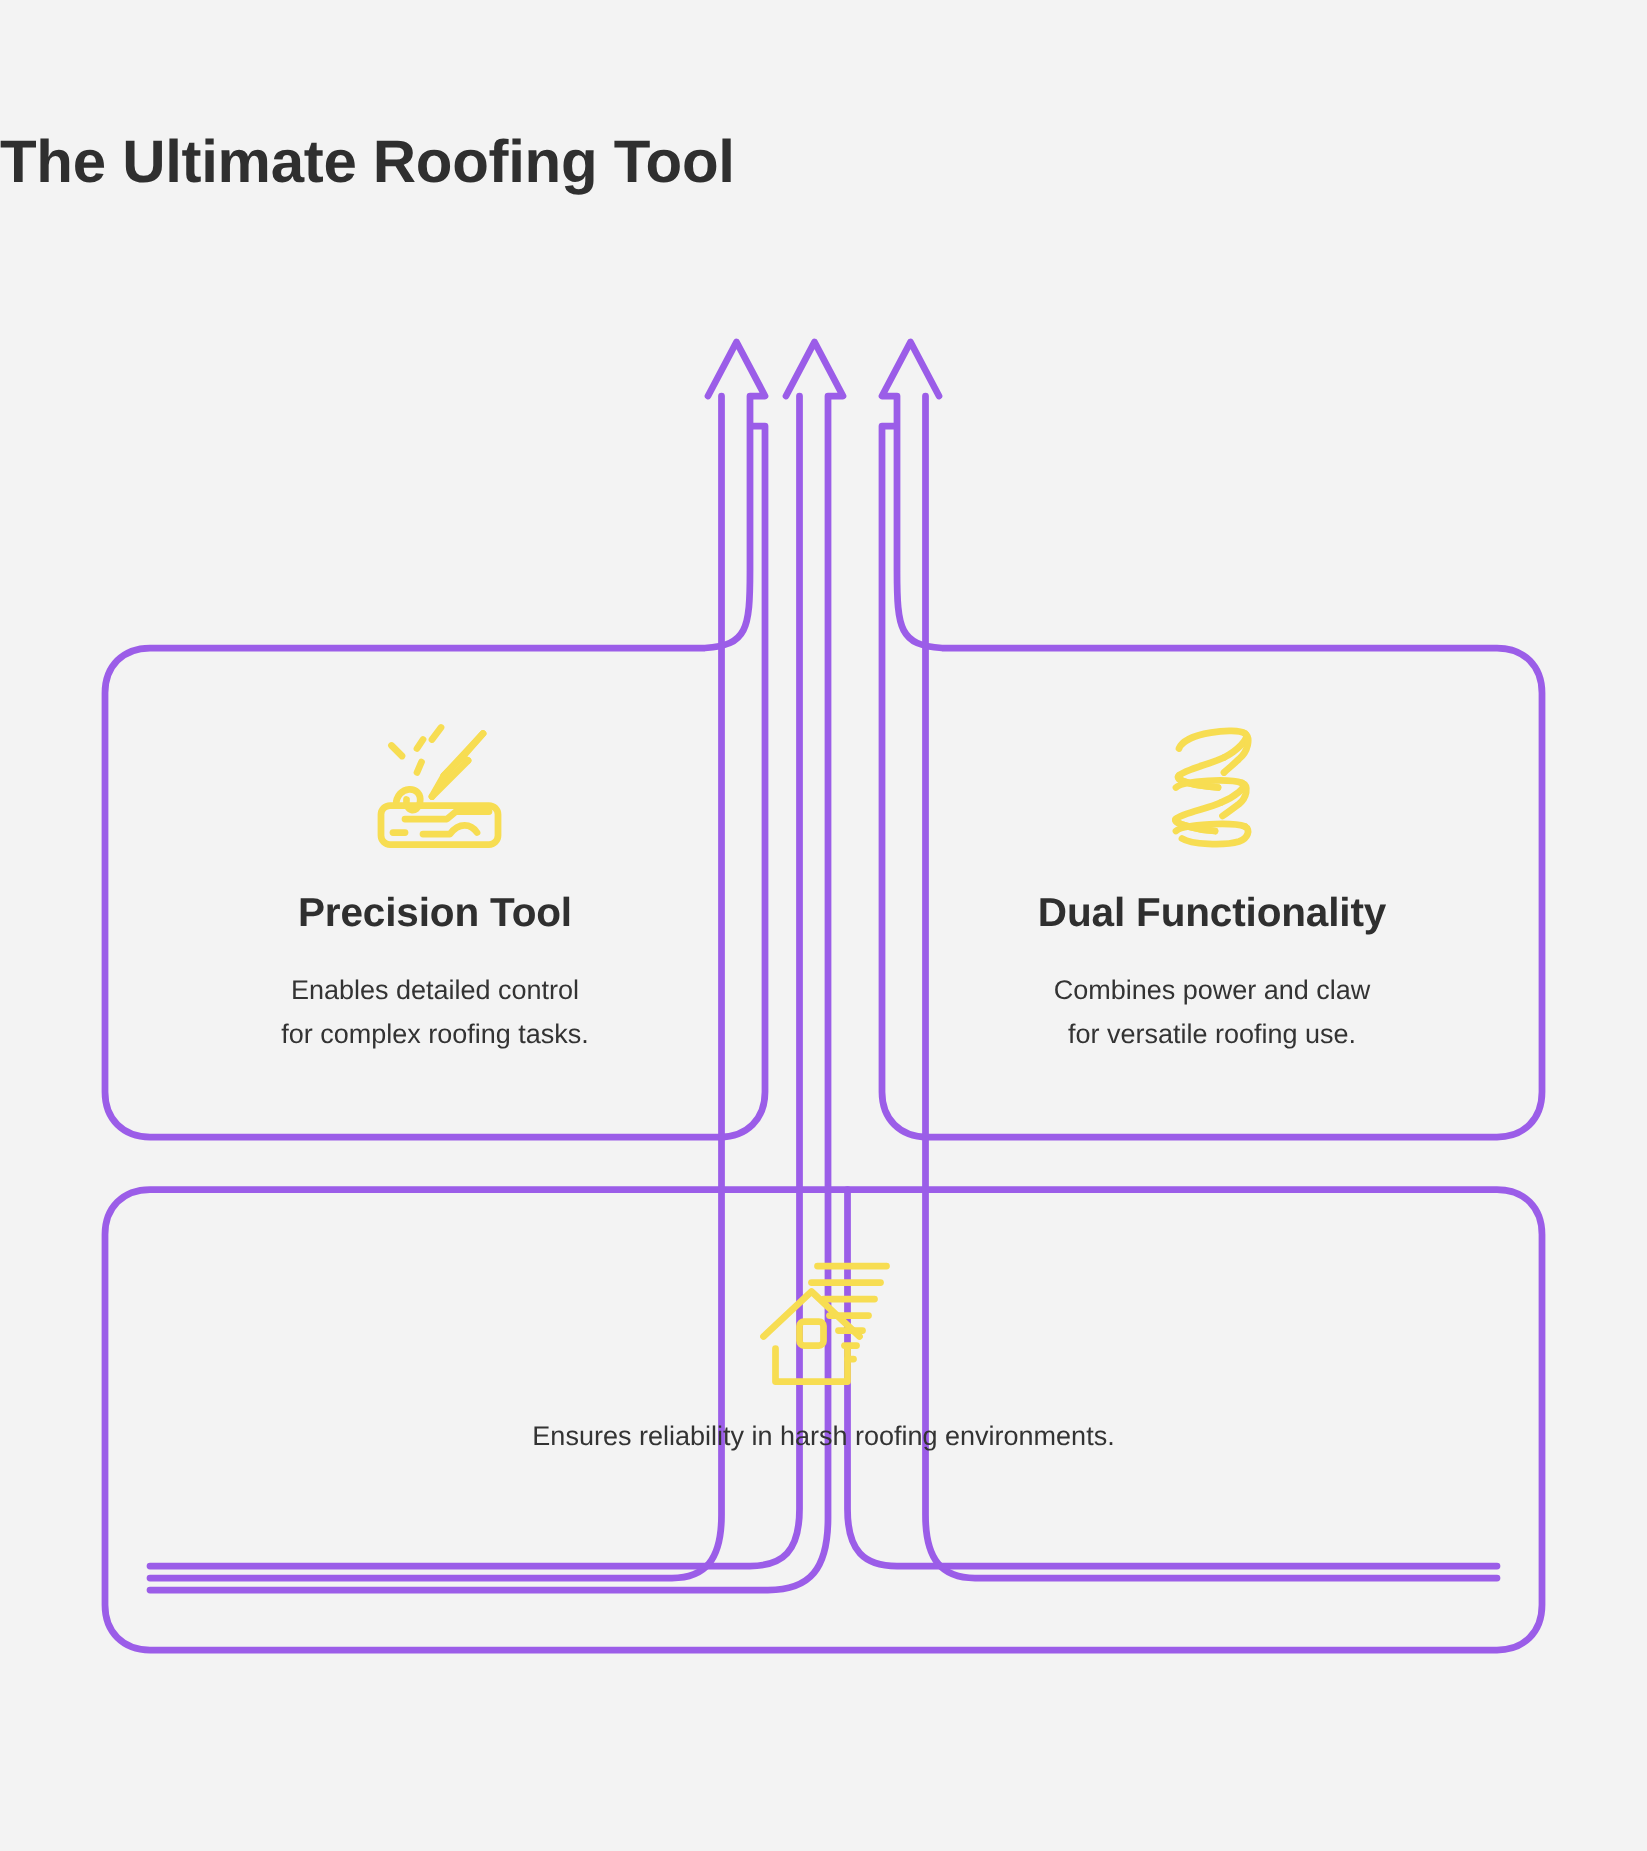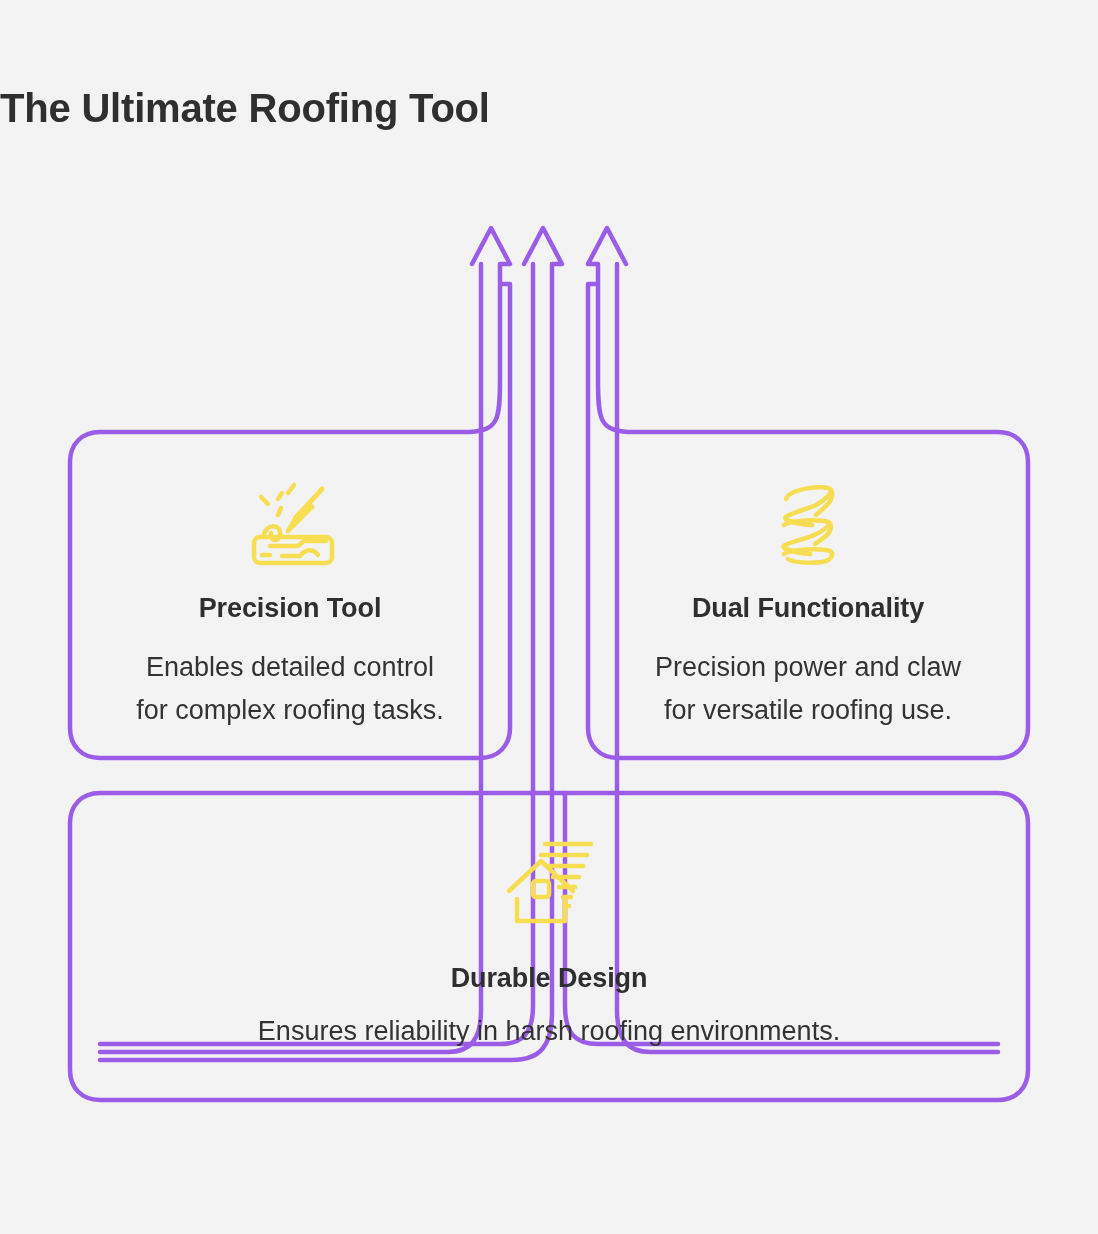--- a/index.html
+++ b/index.html
@@ -74,21 +74,21 @@
     font-size: 27px;
     font-weight: bold;
     color: #2f2f2f;
     text-align: center;
     letter-spacing: -0.1px;
   }
   #card-precision-tool .card-title,
   #card-dual-functionality .card-title { margin-top: 26px; }
   #card-durable-design .card-title { margin-top: 36px; }
   .card-desc {
-    font-size: 27px;
+    font-size: 18px;
     color: #333333;
     text-align: center;
     line-height: 1.6;
     white-space: pre-line;
   }
   #card-precision-tool .card-desc,
   #card-dual-functionality .card-desc { margin-top: 22px; }
   #card-durable-design .card-desc { margin-top: 16px; }
 </style>
 </head>
@@ -217,38 +217,37 @@
         <path d="M24 50 C30 45 60 44 68 47 C73 49 62 57 54 60"></path>
         <path d="M54 60 C46 64 28 67 24 71 C21 74 38 78 50 79"></path>
         <path d="M24 71 C21 74 38 78 50 79"></path>
         <path d="M24 79 C30 74 62 73 70 76"></path>
         <path d="M70 14 C74 17 72 26 66 31 C62 35 58 38 56 40"></path>
         <path d="M68 47 C73 49 71 57 66 61 C62 64 58 67 55 69"></path>
         <path d="M70 76 C74 78 72 84 66 86 C56 89 34 88 28 84"></path>
       </svg>
     </div>
     <div class="card-title">Dual Functionality</div>
-    <div class="card-desc">Precision power and claw
+    <div class="card-desc">Combines power and claw
 for versatile roofing use.</div>
   </div>
 
   <div class="card" id="card-durable-design">
     <div class="card-icon">
       <svg width="100" height="92" viewBox="0 0 100 92" fill="none" stroke="#f7dd52" stroke-width="4.5" stroke-linecap="round" stroke-linejoin="round">
 
         <path d="M46 9 L92 9"></path>
         <path d="M42 20 L88 20"></path>
         <path d="M50 31 L84 31"></path>
         <path d="M54 42 L80 42"></path>
         <path d="M60 52 L76 52"></path>
         <path d="M64 62 L72 62"></path>
         <path d="M66 71 L70 71"></path>
 
         <path d="M10 56 L42 26 L74 56"></path>
         <rect x="34" y="46" width="16" height="16" rx="3"></rect>
         <path d="M18 64 L18 86 L66 86 L66 64"></path>
       </svg>
     </div>
-    <div class="card-title">Durable Design</div>
     <div class="card-desc">Ensures reliability in harsh roofing environments.</div>
   </div>
 
 </div>
 
 </body></html>

